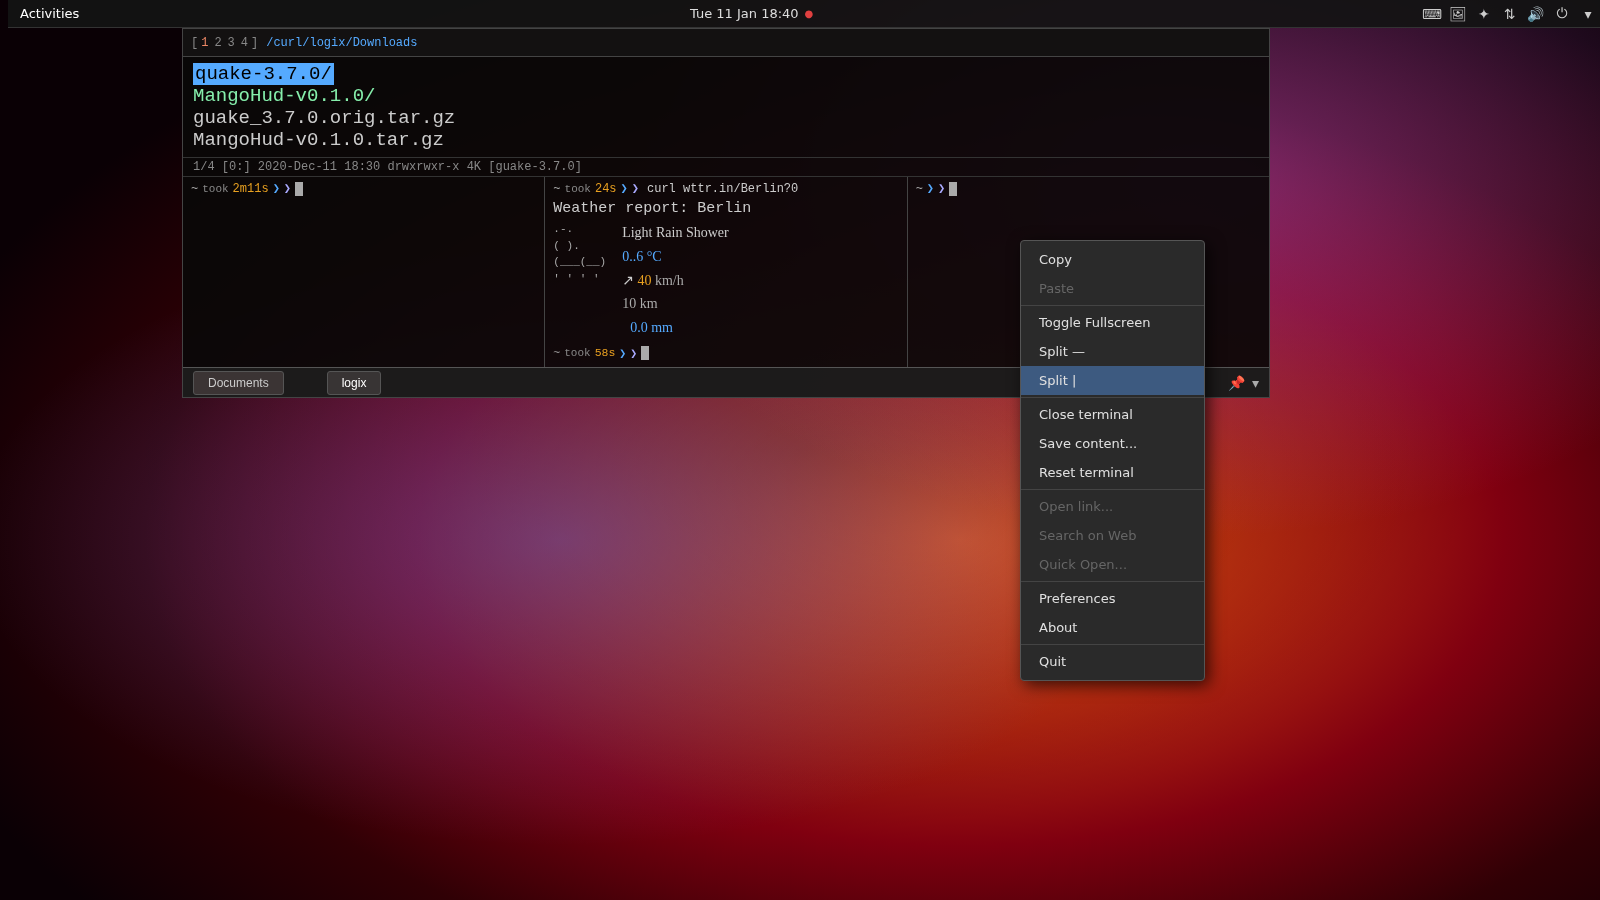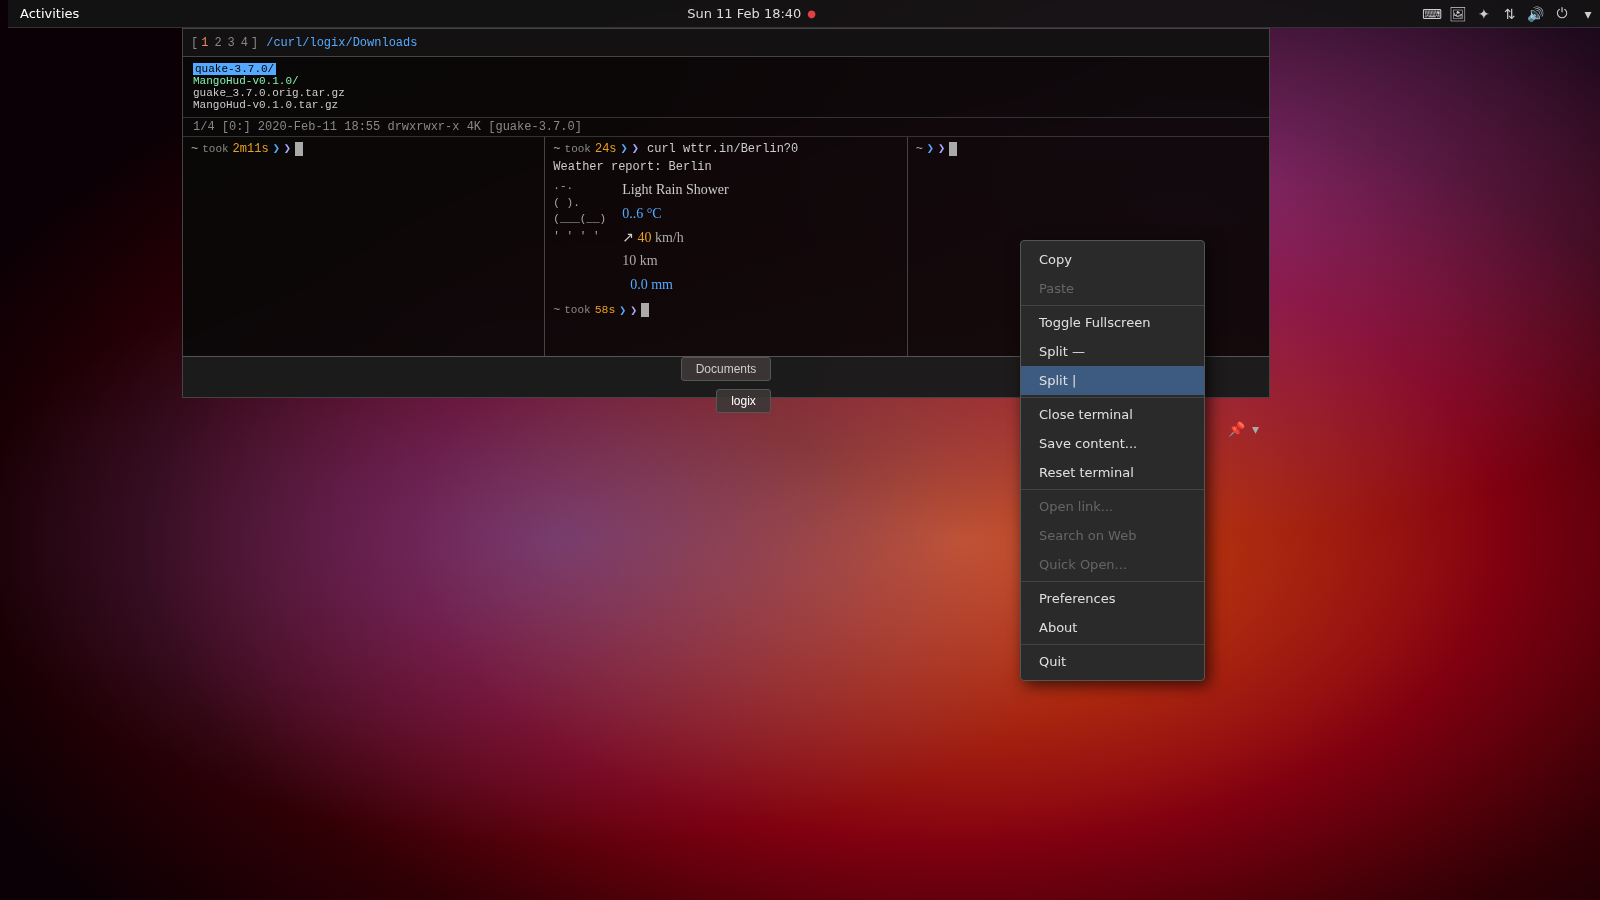--- a/index.html
+++ b/index.html
@@ -99,21 +99,21 @@
       flex: 1;
       display: flex;
       flex-direction: column;
       overflow: hidden;
     }
 
     
     .file-section {
       padding: 6px 10px;
       font-family: 'Courier New', monospace;
-      font-size: 11px;
+      font-size: 19px;
       color: #ccc;
       border-bottom: 1px solid #333;
     }
     .file-section .dir-highlight {
       background: #5af;
       color: #000;
       padding: 0 2px;
     }
     .file-section .dir-blue {
       color: #5af;
@@ -166,28 +166,27 @@
       vertical-align: middle;
     }
 
     .weather-output {
       margin-top: 4px;
       font-size: 11.5px;
     }
 
     
     .terminal-bottombar {
-      height: 41px;
+      height: 30px;
       background: rgba(30,28,28,0.95);
       display: flex;
       align-items: center;
       padding: 0 10px;
       gap: 8px;
       border-top: 1px solid #555;
-      flex-direction: column;
     }
     .terminal-bottombar-btn {
       padding: 4px 14px;
       background: rgba(80,70,70,0.6);
       color: #ccc;
       font-size: 12px;
       border: 1px solid #555;
       border-radius: 3px;
       cursor: pointer;
     }
@@ -241,21 +240,21 @@
 </head>
 <body>
 
 <div class="wallpaper"></div>
 
 <div class="topbar">
   <div class="topbar-left">
     <span class="topbar-activities">Activities</span>
   </div>
   <div class="topbar-center">
-    <span>Sun 11 Feb  18:40</span>
+    <span>Tue 11 Jan  18:40</span>
     <span style="color:#e04040; font-size:10px;">●</span>
   </div>
   <div class="topbar-right">
     <span class="topbar-icon">⌨</span>
     <span class="topbar-icon">🖼</span>
     <span class="topbar-icon">✦</span>
     <span class="topbar-icon">⇅</span>
     <span class="topbar-icon">🔊</span>
     <span class="topbar-icon">⏻</span>
     <span class="topbar-icon">▾</span>
@@ -277,21 +276,21 @@
     </div>
 
     <div class="file-section">
       <div><span class="dir-highlight" style="background:#5af;color:#000;padding:0 2px;">quake-3.7.0/</span></div>
       <div><span class="dir-blue" style="color:#86efac;">MangoHud-v0.1.0/</span></div>
       <div><span class="file-normal" style="color:#ccc;">guake_3.7.0.orig.tar.gz</span></div>
       <div><span class="file-normal" style="color:#ccc;">MangoHud-v0.1.0.tar.gz</span></div>
     </div>
 
     <div class="status-line">
-      <span>1/4 [0:] 2020-Feb-11 18:55 drwxrwxr-x 4K [guake-3.7.0]</span>
+      <span>1/4 [0:] 2020-Dec-11 18:30 drwxrwxr-x 4K [guake-3.7.0]</span>
     </div>
 
     <div class="panes-container">
 
       <div class="pane">
         <div class="prompt-line">
           <span class="prompt-tilde">~</span>
           <span class="prompt-took" style="color:#888;font-size:11px;">took</span>
           <span class="prompt-took-time" style="color:#e8a020;">2m11s</span>
           <span style="color:#5af;">❯</span>
@@ -303,21 +302,21 @@
       <div class="pane">
         <div class="prompt-line">
           <span class="prompt-tilde">~</span>
           <span class="prompt-took" style="color:#888;font-size:11px;">took</span>
           <span class="prompt-took-time" style="color:#e8a020;">24s</span>
           <span style="color:#5af;">❯</span>
           <span style="color:#aaf;">❯</span>
           <span style="color:#ccc; margin-left:4px; font-size:12px;">curl wttr.in/Berlin?0</span>
         </div>
         <div class="weather-output">
-          <div style="color:#ccc; font-size:12px;">Weather report: Berlin</div>
+          <div style="color:#ccc; font-size:15px;">Weather report: Berlin</div>
           <div style="display:flex; gap:16px; margin-top:4px;">
             <div style="font-family:'Courier New',monospace; font-size:11px; color:#aaa; line-height:1.5;">
               <div>   .-.</div>
               <div>  (   ).</div>
               <div> (___(__)  </div>
               <div>  ' ' ' '</div>
             </div>
             <div style="font-family:Liberation Serif, serif; font-size:14px; line-height:1.7;">
               <div style="color:#ccc;">Light Rain Shower</div>
               <div><span style="color:#5af;">0..6 °C</span></div>

